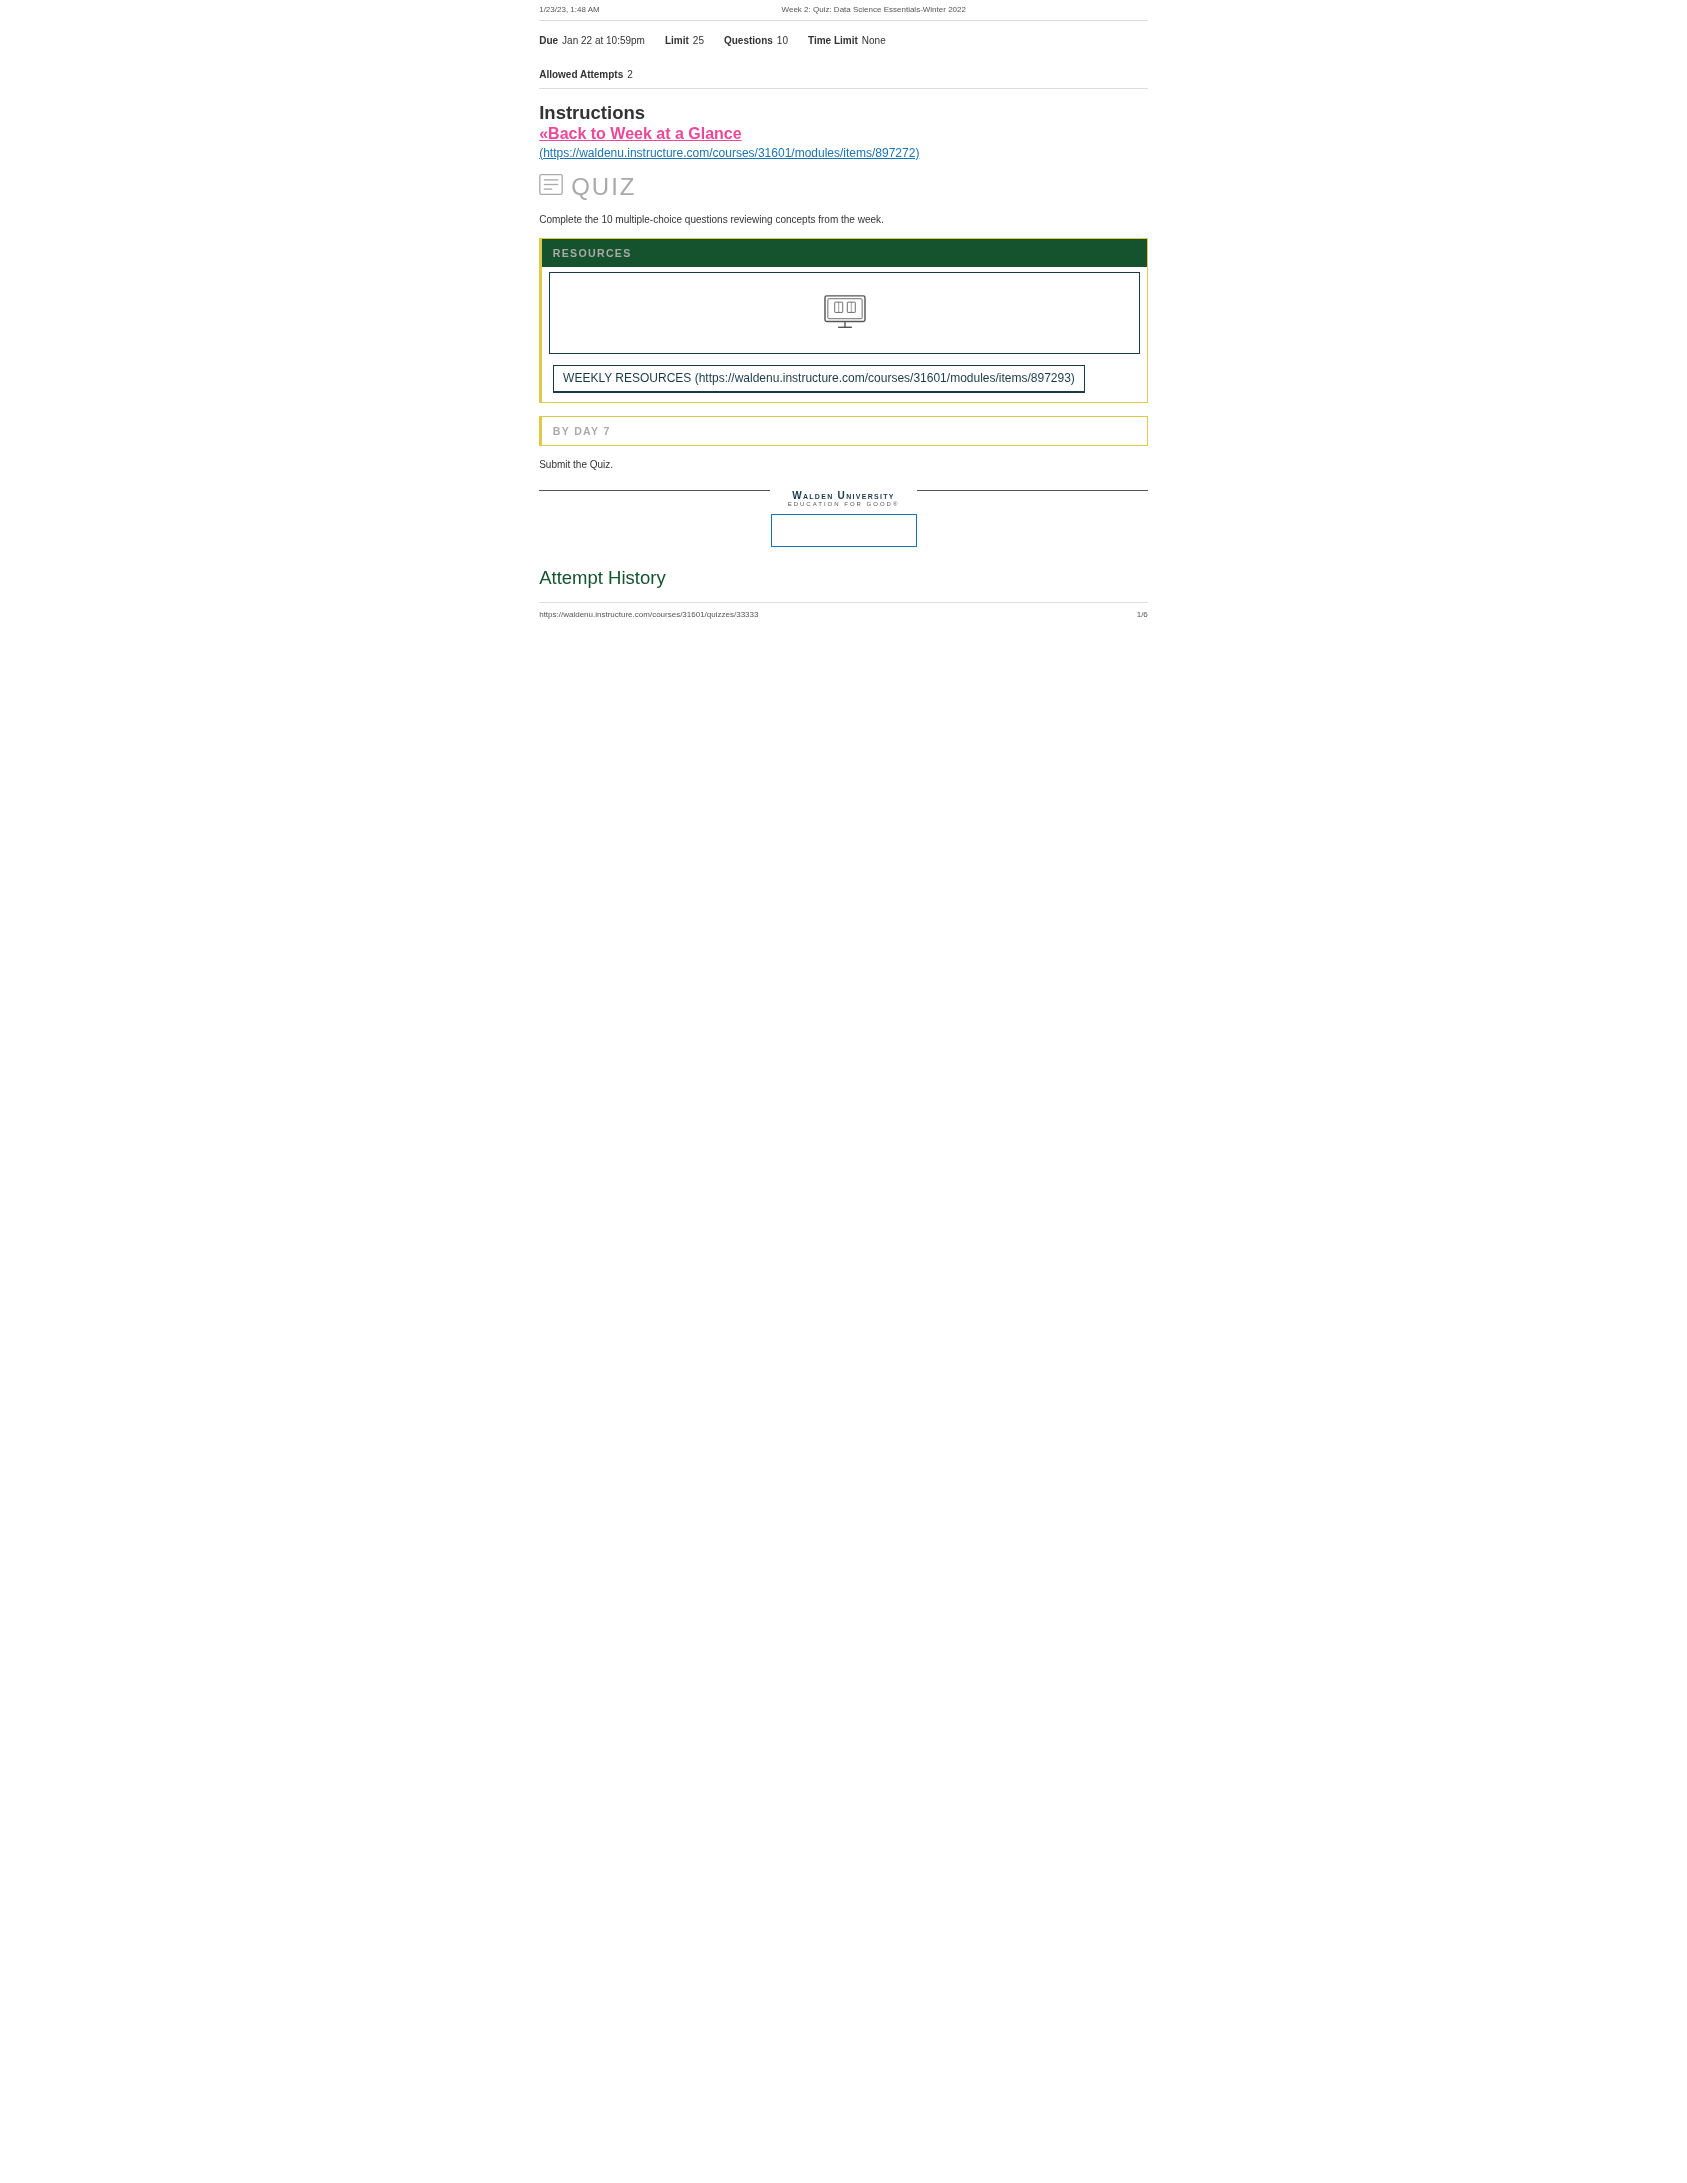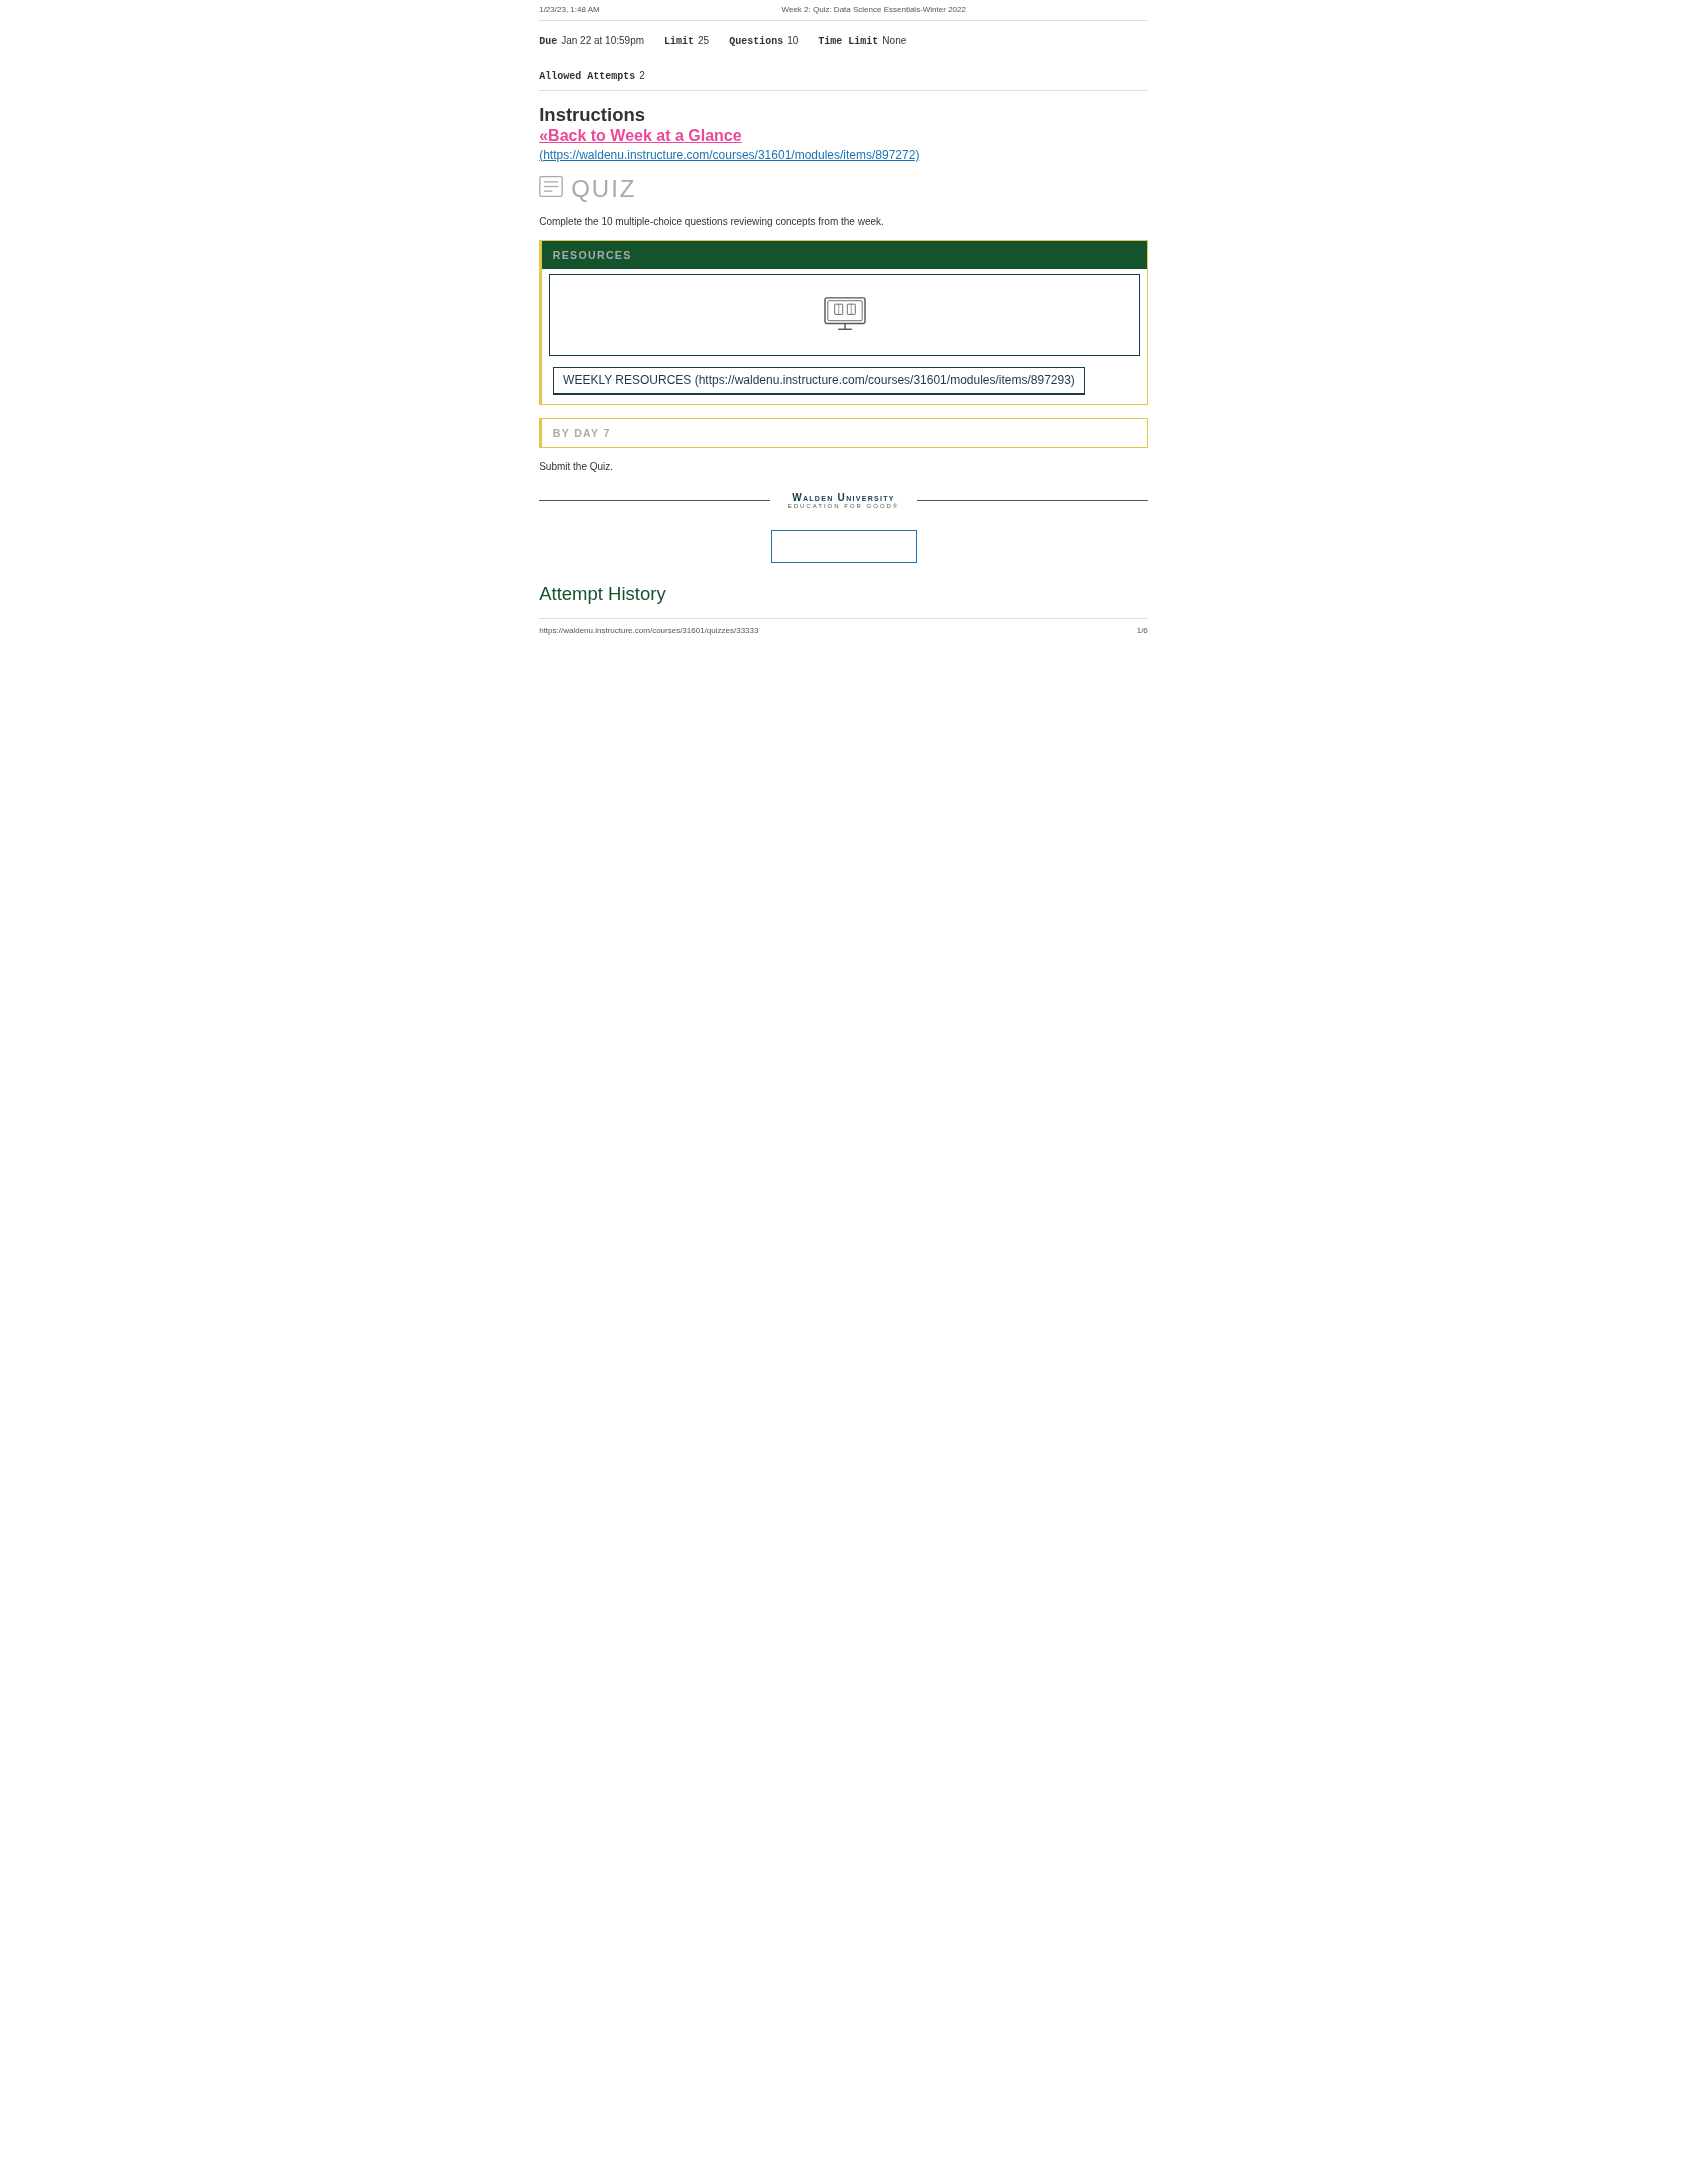--- a/index.html
+++ b/index.html
@@ -42,21 +42,20 @@
 
     .meta-item {
       display: flex;
       gap: 4px;
       align-items: baseline;
     }
 
     .meta-label {
       font-weight: bold;
       color: #333;
-      font-family: Liberation Mono, monospace;
     }
 
     .meta-value {
       color: #333;
     }
 
     .meta-bar-row2 {
       width: 100%;
       display: flex;
       gap: 20px;
@@ -179,24 +178,24 @@
     }
 
     .submit-text {
       font-size: 10px;
       color: #333;
       margin: 10.6px 0 20px 0;
     }
 
     .walden-footer {
       display: flex;
-      align-items: center;
+      align-items: flex-start;
       justify-content: center;
       gap: 18px;
-      margin: 20px 0 21px 0;
+      margin: 20px 0 7px 0;
     }
 
     .footer-line {
       flex: 1;
       height: 0.7px;
       background: #555;
     }
 
     .walden-logo-text {
       text-align: center;

